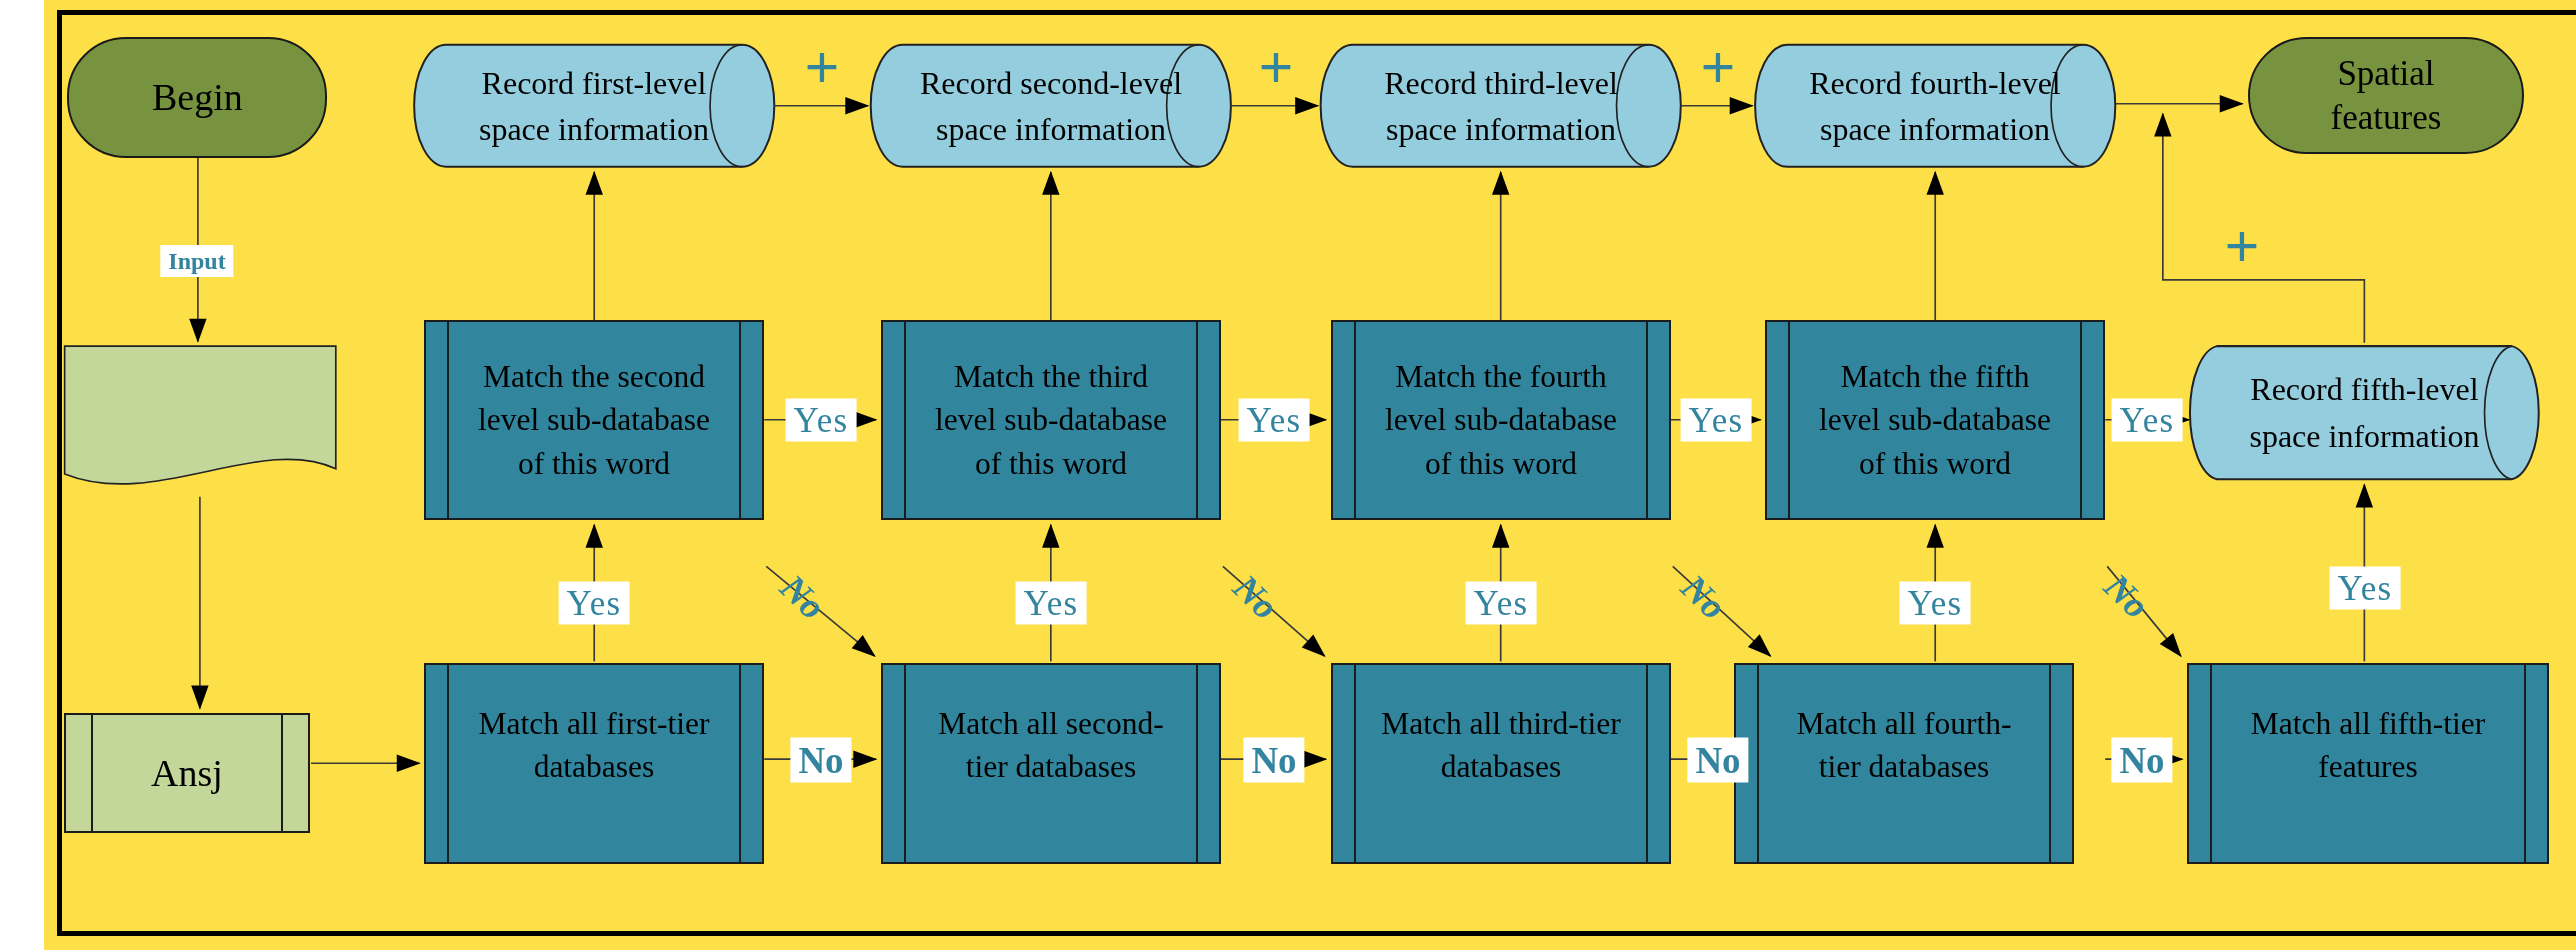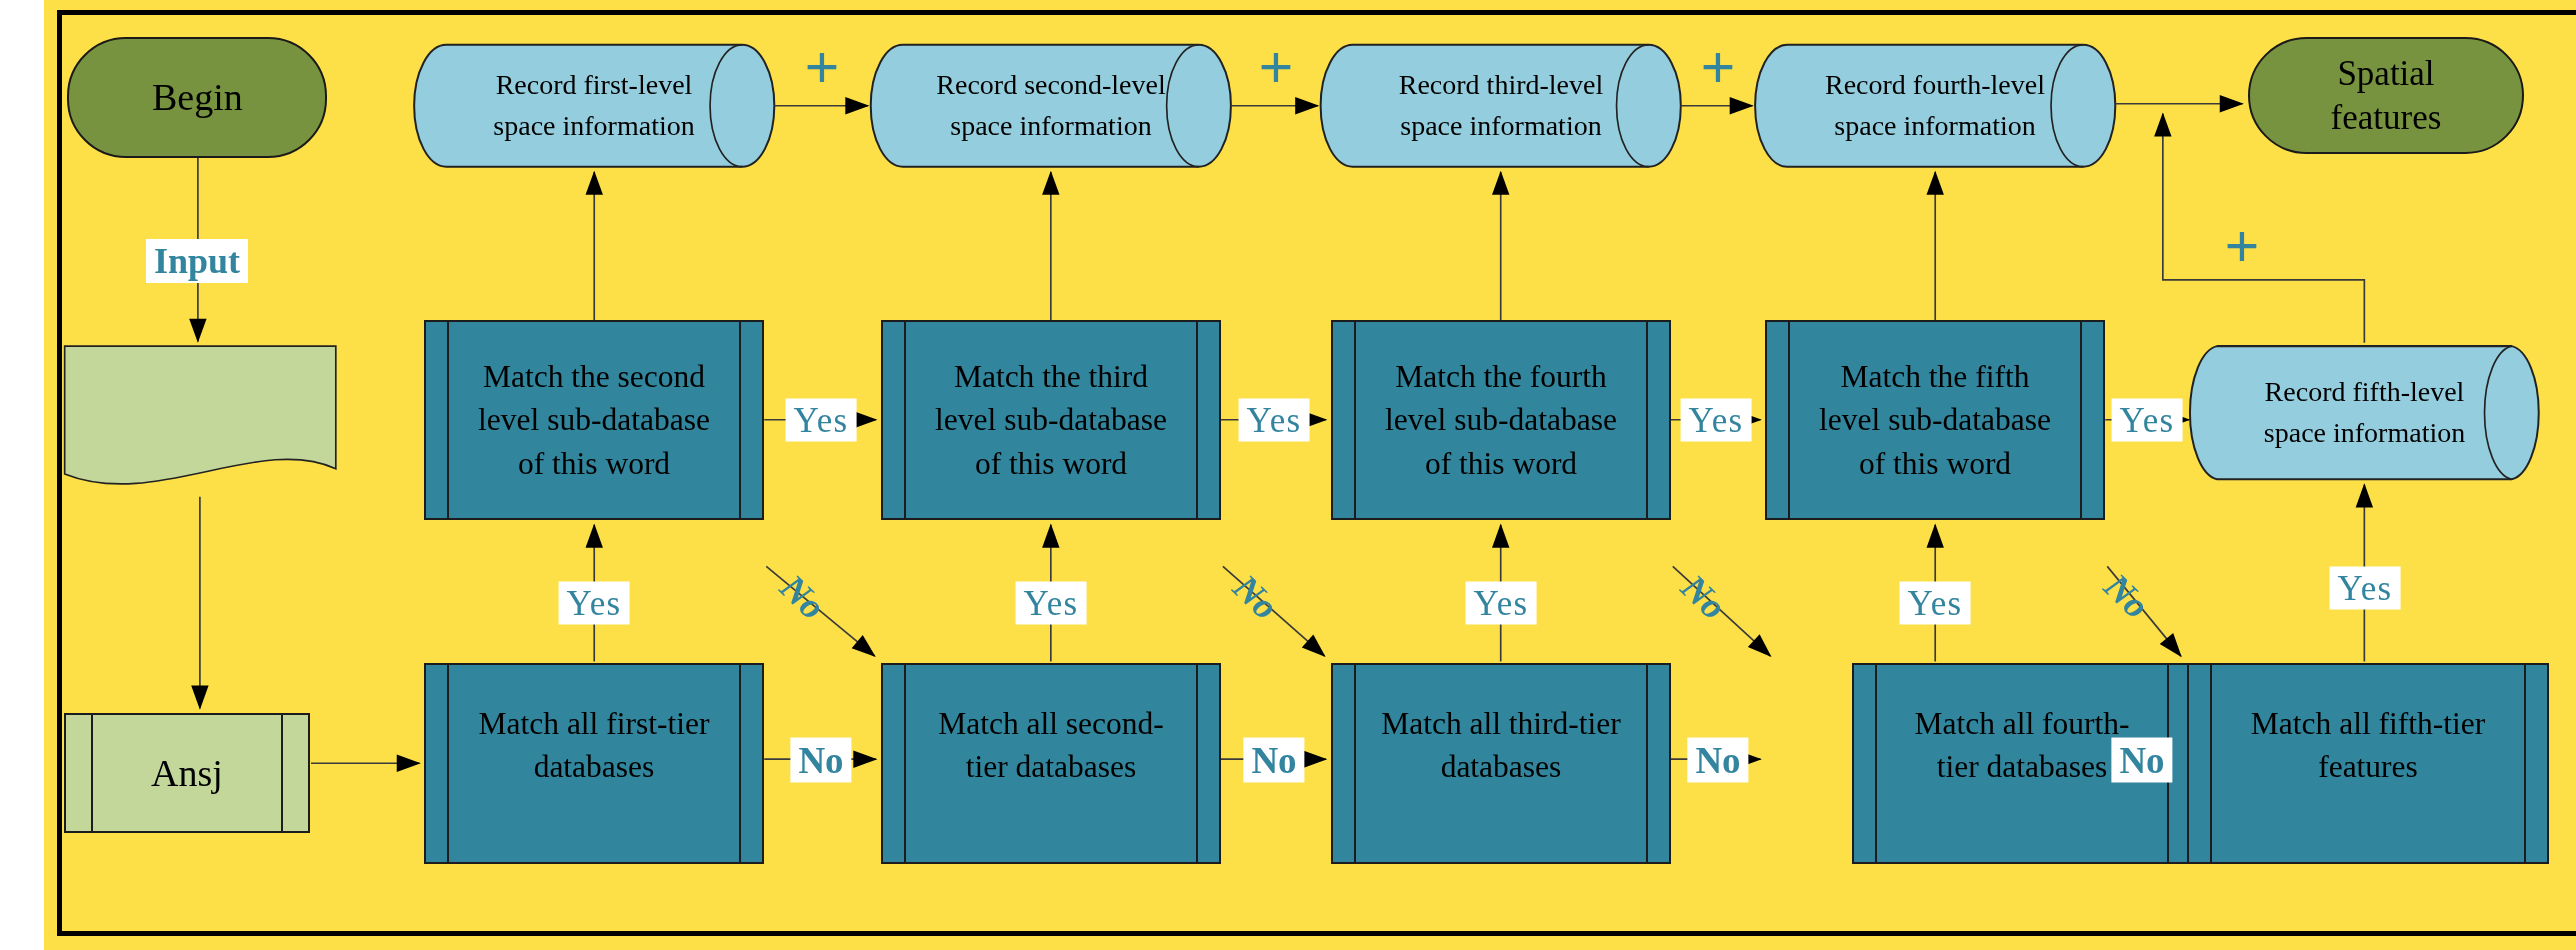--- a/index.html
+++ b/index.html
@@ -34,32 +34,32 @@
     text-align:center;white-space:pre-line;line-height:1.38;
   }
   .predef::before,.predef::after{
     content:"";position:absolute;top:0;bottom:0;width:2px;background:#1c1c1c;
   }
   .teal{background:var(--box-fill);font-size:31.5px;}
   .teal::before{left:21px;} .teal::after{right:21px;}
   .green{background:var(--io-fill);font-size:38px;}
   .green::before{left:25px;} .green::after{right:25px;}
   .pad-b{padding-bottom:37px;}
-  .cyl-text{font-size:28px;line-height:1.45;}
+  .cyl-text{font-size:32px;line-height:1.45;}
   .corpus-text{font-size:32px;line-height:1.3;padding-bottom:12px;}
   .lbl{
     position:absolute;transform:translate(-50%,-50%);
     color:var(--accent-text);background:#fff;
     font-size:35px;line-height:1;padding:4px 8px;white-space:nowrap;
   }
   .lbl-yes{letter-spacing:1.3px;}
   .lbl-no{font-weight:bold;font-size:37px;}
   .lbl-no-diag{font-weight:bold;font-style:italic;font-size:37px;
     background:transparent;transform:translate(-50%,-50%) rotate(44deg);}
-  .lbl-input{font-weight:bold;font-size:36px;}
+  .lbl-input{font-weight:bold;font-size:24px;}
   .lbl-plus{font-family:"Liberation Sans",sans-serif;font-size:59px;font-weight:400;
     background:transparent;padding:0;}
   .shape{stroke:#222;stroke-width:3;}
   .cyl{fill:var(--cylinder-fill);}
   .doc{fill:var(--io-fill);stroke-width:2.5;}
   .capline{fill:none;stroke:#222;stroke-width:2.5;}
   .edge{stroke:#3a3a3a;stroke-width:2.5;fill:none;}
 </style>
 </head>
 <body>
@@ -155,21 +155,21 @@
   <div class="predef teal" style="left:1721px;top:320px;width:340px;height:200px;text-align:center;">Match the fifth
 level sub-database
 of this word</div>
 
   <div class="predef teal pad-b" style="left:380px;top:663px;width:340px;height:201px;">Match all first-tier
 databases</div>
   <div class="predef teal pad-b" style="left:837px;top:663px;width:340px;height:201px;">Match all second-
 tier databases</div>
   <div class="predef teal pad-b" style="left:1287px;top:663px;width:340px;height:201px;">Match all third-tier
 databases</div>
-  <div class="predef teal pad-b" style="left:1808px;top:663px;width:340px;height:201px;">Match all fourth-
+  <div class="predef teal pad-b" style="left:1690px;top:663px;width:340px;height:201px;">Match all fourth-
 tier databases</div>
   <div class="predef teal pad-b" style="left:2143px;top:663px;width:362px;height:201px;">Match all fifth-tier
 features</div>
 
   <div class="node-text cyl-text" style="left:402px;top:45px;width:296px;height:122px;">Record first-level
 space information</div>
   <div class="node-text cyl-text" style="left:859px;top:45px;width:296px;height:122px;">Record second-level
 space information</div>
   <div class="node-text cyl-text" style="left:1309px;top:45px;width:296px;height:122px;">Record third-level
 space information</div>

